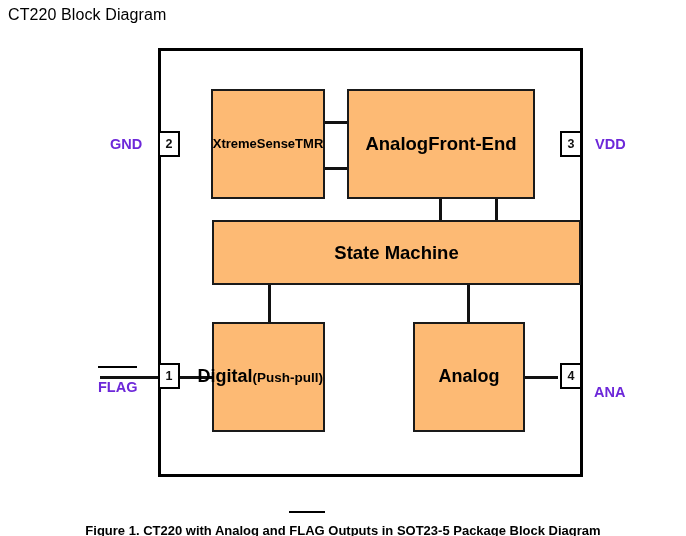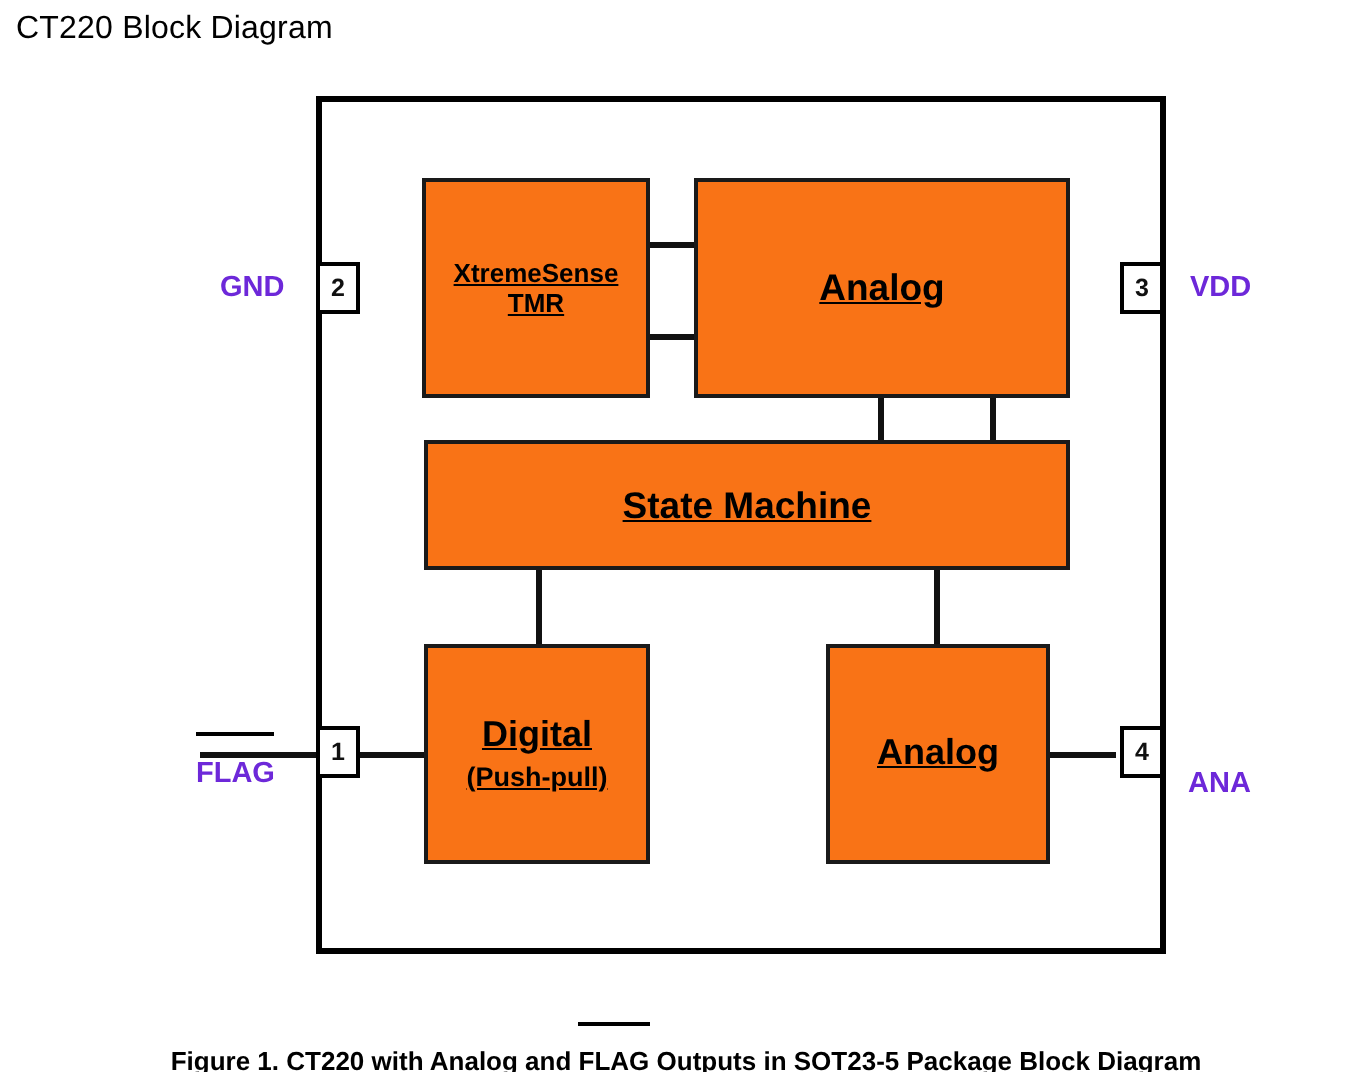--- a/index.html
+++ b/index.html
@@ -43,28 +43,26 @@
     height: 429px;
     border: 3px solid #000000;
     box-sizing: border-box;
     background: #ffffff;
   }
 
   .blk {
     position: absolute;
     border: 2px solid #1a1a1a;
     box-sizing: border-box;
-    background: #f97316;
+    background: #fdba74;
     display: flex;
-    flex-direction: column;
     align-items: center;
     justify-content: center;
     text-align: center;
     line-height: 1.18;
-    text-decoration: underline;
   }
 
   .blk .l1 {
     font-weight: bold;
     white-space: nowrap;
   }
   .blk .l2 {
     font-weight: bold;
     white-space: nowrap;
   }
@@ -73,26 +71,26 @@
     left: 211px; top: 89px; width: 114px; height: 110px;
   }
   #blk-tmr .l1, #blk-tmr .l2 { font-size: 13px; }
 
   #blk-afe {
     left: 347px; top: 89px; width: 188px; height: 110px;
   }
   #blk-afe .l1, #blk-afe .l2 { font-size: 18.5px; }
 
   #blk-sm {
-    left: 212px; top: 220px; width: 323px; height: 65px; justify-content: center;
+    left: 212px; top: 220px; width: 369px; height: 65px; justify-content: center;
   }
   #blk-sm .l1 { font-size: 18.5px; }
 
   #blk-digital {
-    left: 212px; top: 322px; width: 113px; height: 110px;
+    left: 212px; top: 322px; width: 113px; height: 110px; justify-content: flex-end;
   }
   #blk-digital .l1 { font-size: 18px; }
   #blk-digital .l2 { font-size: 13.5px; margin-top: 2px; }
 
   #blk-analog {
     left: 413px; top: 322px; width: 112px; height: 110px;
   }
   #blk-analog .l1 { font-size: 18px; }
 
   
@@ -201,20 +199,21 @@
   <div class="wire wire-h" id="w-pin4"></div>
   <div class="wire wire-h" id="w-flag-lead"></div>
 
   <div class="blk" id="blk-tmr">
     <div class="l1">XtremeSense</div>
     <div class="l2">TMR</div>
   </div>
 
   <div class="blk" id="blk-afe">
     <div class="l1">Analog</div>
+    <div class="l2">Front-End</div>
   </div>
 
   <div class="blk" id="blk-sm">
     <div class="l1">State Machine</div>
   </div>
 
   <div class="blk" id="blk-digital">
     <div class="l1">Digital</div>
     <div class="l2">(Push-pull)</div>
   </div>

